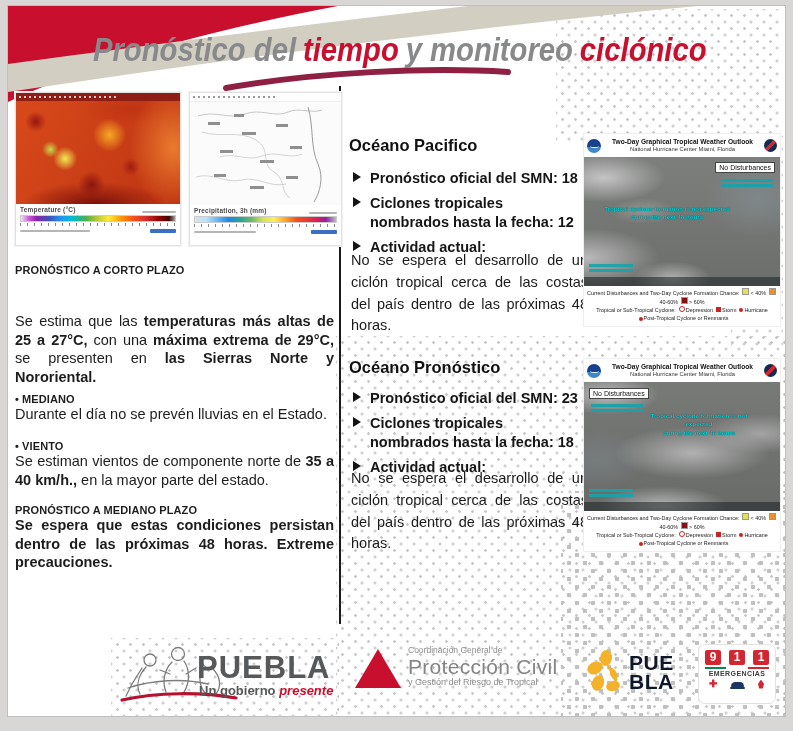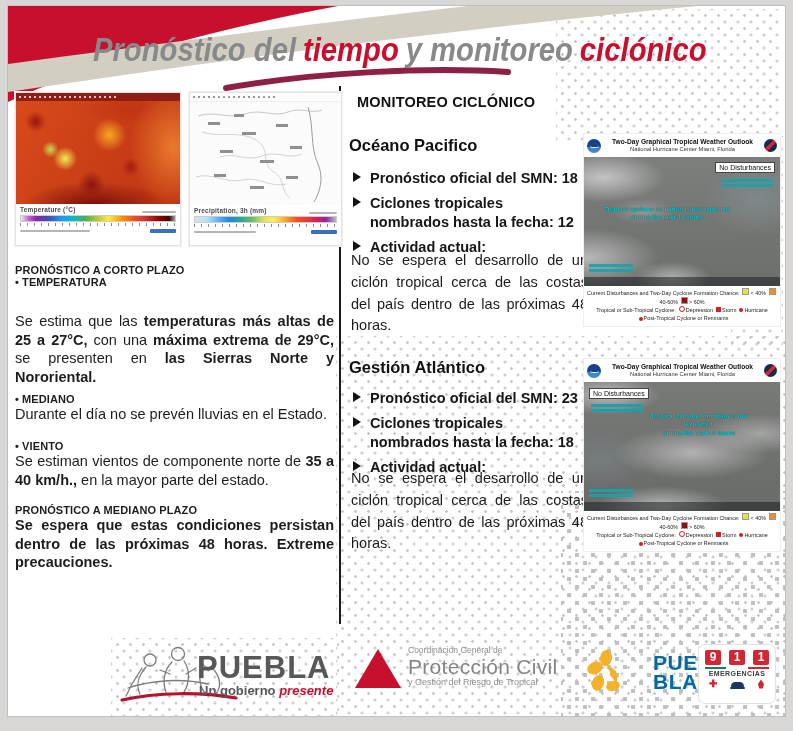--- a/index.html
+++ b/index.html
@@ -122,21 +122,21 @@
   .people-svg{position:absolute;left:104px;top:2px;}
   .puebla-word{position:absolute;left:189px;top:10px;color:#57585a;font-weight:bold;font-size:31px;letter-spacing:1px;line-height:1;}
   .puebla-tag{position:absolute;left:191px;top:41px;font-size:13px;font-weight:bold;color:#57585a;white-space:nowrap;}
   .puebla-tag .presente{color:#c8102e;font-style:italic;}
   .pc-triangle{position:absolute;left:347px;top:7px;width:0;height:0;border-left:23px solid transparent;border-right:23px solid transparent;border-bottom:39px solid #c8102e;}
   .pc-text{position:absolute;left:400px;top:4px;color:#8a8c8e;line-height:1.1;}
   .pc-l1{font-size:8.5px;}
   .pc-l2{font-size:21px;letter-spacing:.3px;color:#828486;}
   .pc-l3{font-size:9px;}
   .flower-svg{position:absolute;left:578px;top:8px;}
-  .pue-bla{position:absolute;left:621px;top:11px;color:#0369a1;font-weight:900;font-size:21px;line-height:.92;letter-spacing:.5px;margin-left:24px;}
+  .pue-bla{position:absolute;left:621px;top:11px;color:#0f172a;font-weight:900;font-size:21px;line-height:.92;letter-spacing:.5px;}
   .e911{position:absolute;left:690px;top:2px;width:78px;height:60px;background:#fff;border:1px solid #e2e2e2;border-radius:7px;padding:5px 6px 3px 6px;box-sizing:border-box;}
   .e911-digits{display:flex;justify-content:space-between;}
   .e911-digit{width:16px;height:15px;background:#d22630;color:#fff;font-weight:bold;font-size:12px;text-align:center;line-height:15px;border-radius:2px;}
   .flagline{display:flex;height:2px;margin-top:2px;}
   .flagline .fg{flex:1;background:#0b8457;}
   .flagline .fw{flex:1;}
   .flagline .fr{flex:1;background:#d22630;}
   .e911-label{text-align:center;font-size:7px;font-weight:800;color:#3c3c3c;letter-spacing:.4px;margin-top:1px;}
   .e911-icons{display:flex;justify-content:space-between;padding:2px 4px 0 4px;align-items:center;}
   .cross-icon{color:#d22630;font-size:10px;line-height:10px;font-weight:bold;}
@@ -219,60 +219,58 @@
         <div class="lg-ticks"></div>
         <div class="lg-src">
           <span class="microbar" style="width:62px;"></span>
           <span class="bluechip"></span>
         </div>
       </div>
     </div>
 
     <div class="ltext abs" style="top:258px;">
       <div class="lh">PRONÓSTICO A CORTO PLAZO</div>
-      <div class="lh">• TEMPERATURA</div>
     </div>
     <div class="ltext lbody abs" style="top:306px;">
       <span>Se estima que las </span><span class="b">temperaturas más altas de 25 a 27°C,</span><span> con una </span><span class="b">máxima extrema de 29°C,</span><span> se presenten en </span><span class="b">las Sierras Norte y Nororiental.</span>
     </div>
     <div class="ltext abs" style="top:387px;">
       <div class="lh">• MEDIANO</div>
       <div class="lbody">Durante el día no se prevén lluvias en el Estado.</div>
     </div>
     <div class="ltext abs" style="top:434px;">
       <div class="lh">• VIENTO</div>
       <div class="lbody">
         <span>Se estiman vientos de componente norte de </span><span class="b">35 a 40 km/h.,</span><span> en la mayor parte del estado.</span>
       </div>
     </div>
     <div class="ltext abs" style="top:498px;">
       <div class="lh">PRONÓSTICO A MEDIANO PLAZO</div>
       <div class="lbody b">Se espera que estas condiciones persistan dentro de las próximas 48 horas. Extreme precauciones.</div>
     </div>
 
-    <div class="rtitle abs">MONITOREO CICLÓNICO</div>
 
     <div class="ocean-h abs" style="left:341px;top:130px;">Océano Pacifico</div>
     <div class="bullets abs" style="top:163px;">
       <div class="bullet">
           <span class="arrow-icon"></span>
           <span>Pronóstico oficial del SMN: 18</span>
         </div>
       <div class="bullet">
           <span class="arrow-icon"></span>
           <span><span>Ciclones  tropicales</span><br><span>nombrados hasta la fecha: 12</span></span>
         </div>
       <div class="bullet">
           <span class="arrow-icon"></span>
           <span>Actividad actual:</span>
         </div>
     </div>
     <div class="rpara abs" style="top:244px;">No se espera el desarrollo de un ciclón tropical cerca de las costas del país dentro de las próximas 48 horas.</div>
 
-    <div class="ocean-h abs" style="left:341px;top:352px;">Gestión Atlántico</div>
+    <div class="ocean-h abs" style="left:341px;top:352px;">Océano Pronóstico</div>
     <div class="bullets abs" style="top:383px;">
       <div class="bullet">
           <span class="arrow-icon"></span>
           <span>Pronóstico oficial del SMN: 23</span>
         </div>
       <div class="bullet">
           <span class="arrow-icon"></span>
           <span><span>Ciclones  tropicales</span><br><span>nombrados hasta la fecha: 18</span></span>
         </div>
       <div class="bullet">

